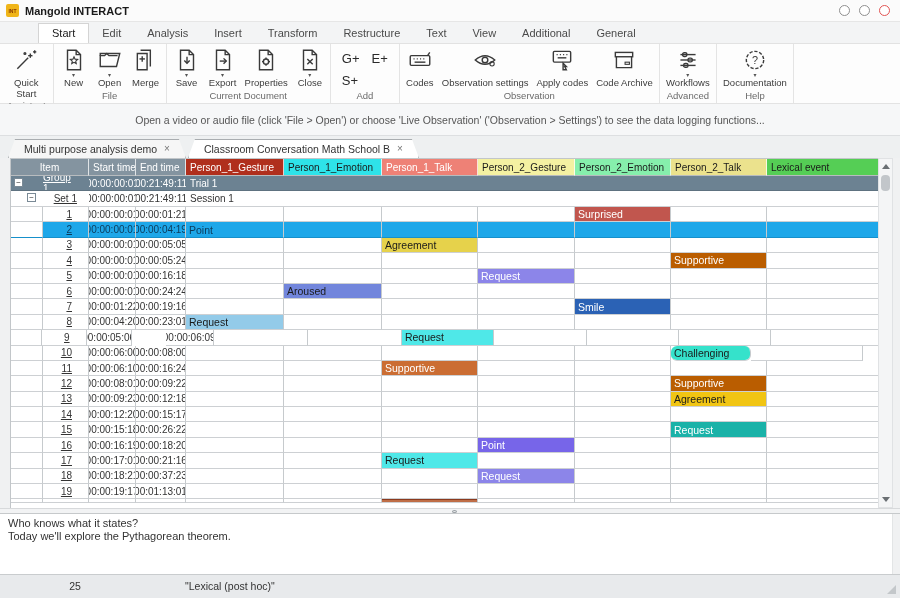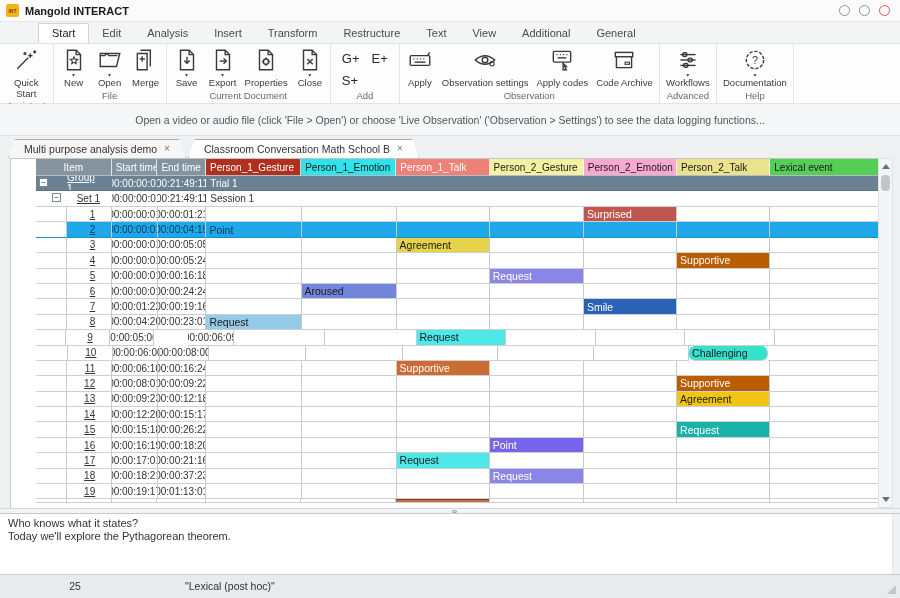--- a/index.html
+++ b/index.html
@@ -40,21 +40,21 @@
   
   #doctabs { position:absolute; left:0; top:136px; width:900px; height:22px; background:#EEF0F1; display:flex; align-items:flex-end; padding-left:8px; gap:2px; }
   .dtab { position:relative; height:19px; display:flex; align-items:center; padding:0 16px; font-size:10.5px; color:#333; }
   .dtab .shape { position:absolute; inset:0; background:#F6F6F6; border:1px solid #A9ADB0; border-bottom:none; clip-path:polygon(7px 0, calc(100% - 7px) 0, 100% 100%, 0 100%); }
   .dtab.active .shape { background:#FFFFFF; }
   .dtab span { position:relative; z-index:1; }
   .dclose { margin-left:7px; color:#777; font-size:10px; }
 
   
   #gridarea { position:absolute; left:10px; top:158px; width:868px; height:350px; background:#FFFFFF; border-left:1px solid #C2C6C9; border-top:1px solid #C2C6C9; overflow:hidden; }
-  .tr { display:flex; width:868px;padding-left:25px; }
+  .tr { display:flex; width:868px; }
   .td { border-right:1px solid #C6CACD; border-bottom:1px solid #CDD0D3; position:relative; font-size:10px; color:#333; display:flex; align-items:center; overflow:hidden; }
   .td.num { justify-content:flex-end; padding-right:16px;text-decoration:underline; }
   .td.time { justify-content:center; }
   .hdr .td { border-right:1px solid rgba(255,255,255,0.75); border-bottom:1px solid #B8BCBF; font-size:10px; padding-left:4px; white-space:nowrap; }
   .hdr .td.gray { background:#8494A0; color:#FFFFFF; }
   .grp .td { background:#6C8292; color:#FFFFFF; border-right:none; border-bottom:1px solid #5E7280; }
   .expander { width:9px; height:9px; background:#FFFFFF; border:1px solid #7A8A96; font-size:8px; line-height:7px; text-align:center; color:#333; position:absolute; top:2px; }
   .cellbar { position:absolute; left:0; top:0; right:0; bottom:0; display:flex; align-items:center; padding-left:3px; font-size:10.5px; white-space:nowrap; }
   .tr.sel .td { background:#1EA7E9; color:#0C3A5A; border-bottom-color:#1690CB; }
 
@@ -224,21 +224,21 @@
           <svg width="26" height="26" viewBox="0 0 24 24" fill="none" stroke="#3A3A3A" stroke-width="1.3">
             <rect x="3" y="8" width="18" height="9" rx="1"></rect>
               <line x1="6" y1="11" x2="7" y2="11"></line>
               <line x1="9" y1="11" x2="10" y2="11"></line>
               <line x1="12" y1="11" x2="13" y2="11"></line>
               <line x1="15" y1="11" x2="16" y2="11"></line>
               <line x1="7" y1="14" x2="17" y2="14"></line>
               <line x1="19" y1="8" x2="21" y2="5"></line>
           </svg>
           <span class="caret empty">▾</span>
-          <span class="tlabel">Apply</span>
+          <span class="tlabel">Codes</span>
         </div>
         <div class="tbtn">
           <svg width="26" height="26" viewBox="0 0 24 24" fill="none" stroke="#3A3A3A" stroke-width="1.3">
             <path d="M3 12 q9 -8 18 0 q-9 8 -18 0 z"></path>
               <circle cx="12" cy="12" r="2.6"></circle>
               <circle cx="18.5" cy="15.5" r="2" stroke-width="1"></circle>
           </svg>
           <span class="caret empty">▾</span>
           <span class="tlabel">Observation settings</span>
         </div>
@@ -321,21 +321,21 @@
 
   <div id="gridarea">
       <div class="tr hdr" style="height: 17px;">
         <div class="td gray" style="width: 78px; background: rgb(132, 148, 160); color: rgb(255, 255, 255); justify-content: center; padding-left: 0px;">Item</div>
         <div class="td gray" style="width: 47px; background: rgb(132, 148, 160); color: rgb(255, 255, 255);">Start time</div>
         <div class="td gray" style="width: 50px; background: rgb(132, 148, 160); color: rgb(255, 255, 255);">End time</div>
         <div class="td" style="width: 98px; background: rgb(176, 47, 29); color: rgb(255, 255, 255);">Person_1_Gesture</div>
         <div class="td" style="width: 98px; background: rgb(46, 227, 233); color: rgb(26, 26, 26);">Person_1_Emotion</div>
         <div class="td" style="width: 96px; background: rgb(238, 129, 118); color: rgb(255, 255, 255);">Person_1_Talk</div>
         <div class="td" style="width: 97px; background: rgb(244, 241, 162); color: rgb(26, 26, 26);">Person_2_Gesture</div>
-        <div class="td" style="width: 96px; background: #f9a8d4; color: rgb(26, 26, 26);">Person_2_Emotion</div>
+        <div class="td" style="width: 96px; background: #86efac; color: rgb(26, 26, 26);">Person_2_Emotion</div>
         <div class="td" style="width: 96px; background: rgb(235, 226, 141); color: rgb(26, 26, 26);">Person_2_Talk</div>
         <div class="td" style="width: 112px; background: rgb(85, 206, 85); color: rgb(26, 26, 26);">Lexical event</div>
       </div>
       <div class="tr grp" style="height: 15px;">
         <div class="td" style="width: 32px; border-right: none;">
           <div class="expander" style="left: 3px;">−</div>
         </div>
         <div class="td num" style="width: 46px; padding-right: 12px; border-right: none;">Group  1</div>
         <div class="td time" style="width: 47px; border-right: none;">00:00:00:01</div>
         <div class="td time" style="width: 50px; border-right: none;">00:21:49:11</div>

